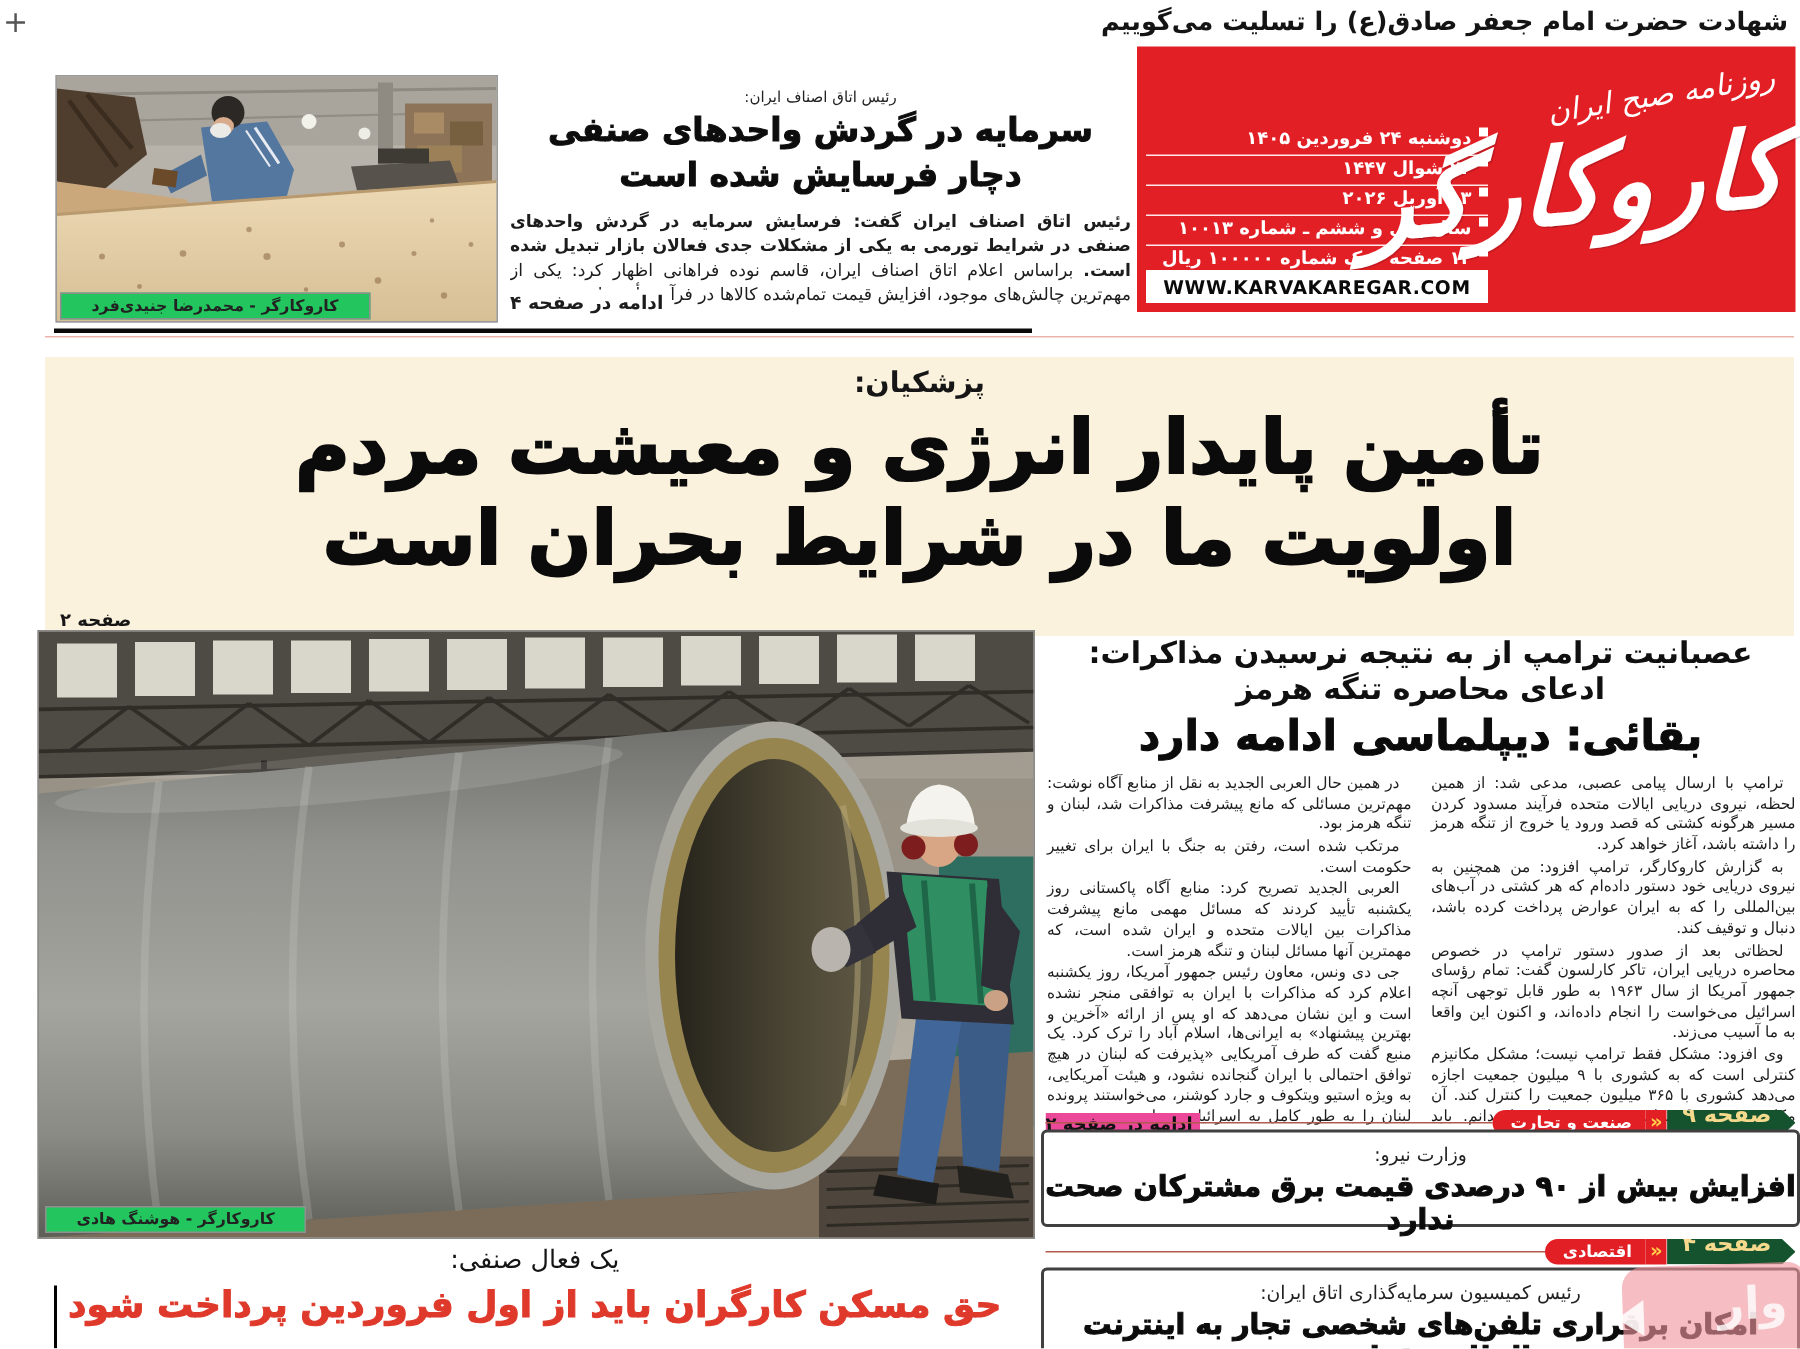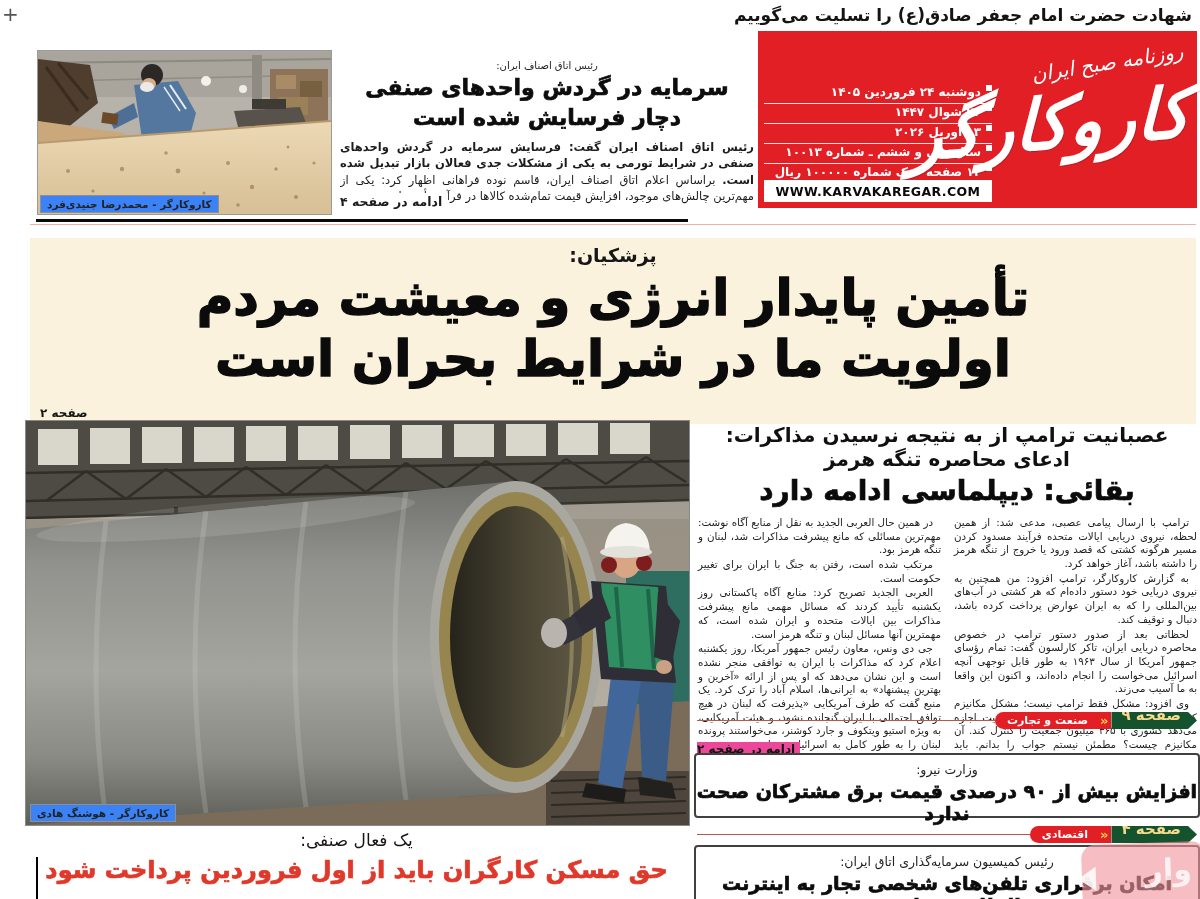--- a/index.html
+++ b/index.html
@@ -21,22 +21,22 @@
   .dates{top:53px;left:6px;width:228px;}
   .date-row{display:flex;align-items:flex-start;justify-content:flex-start;direction:rtl;
             border-bottom:1px solid rgba(255,255,255,0.9);padding:1px 0 2px;height:16px;}
   .date-row .sq{width:6px;height:6px;background:#fff;margin-left:5px;flex:0 0 auto;}
   .date-row .txt{color:#fff;font-size:12px;font-weight:bold;white-space:nowrap;}
   .site-box{left:6px;bottom:6px;width:228px;height:22px;background:#fff;color:#0a0a0a;
             font-size:12.5px;font-weight:bold;display:flex;align-items:center;justify-content:center;
             direction:ltr;letter-spacing:0.4px;}
   
   .photo1{top:50px;left:37px;width:293px;height:163px;border:1px solid #9a9a9a;background:#b7b3ab;}
-  .caption-box{background:#3b82f6;border:1px solid #8f8f8f;font-size:10.5px;font-weight:bold;
-               padding:2px 6px;white-space:nowrap;color:#222;}
+  .caption-box{background:#22c55e;border:1px solid #8f8f8f;font-size:10.5px;font-weight:bold;
+               padding:2px 20px;white-space:nowrap;color:#222;}
   .cap1{left:2px;bottom:1px;}
   
   .top-story{top:60px;left:340px;width:414px;}
   .top-story .kicker{text-align:center;font-size:10px;color:#222;}
   .top-story h2{margin:2px 0 0;text-align:center;font-size:22px;line-height:1.35;color:#0d0d0d;}
   .top-story .body{position:relative;margin-top:7px;font-size:11.5px;line-height:1.4;
                    text-align:justify;color:#1c1c1c;height:70px;overflow:hidden;}
   .top-story .cont{left:0;bottom:-1px;background:#fff;font-size:12.5px;font-weight:bold;padding-right:6px;}
   .rule-black{top:219px;left:36px;width:652px;height:3px;background:#0a0a0a;}
   .rule-red{top:224px;left:30px;width:1166px;height:1px;background:#eab4aa;}
@@ -65,21 +65,21 @@
   .badge-row{height:17px;display:flex;align-items:center;direction:ltr;}
   .badge-row .line{flex:1;height:1px;background:#b35a4e;}
   .badge{display:flex;align-items:stretch;height:17px;direction:ltr;}
   .badge .sec{background:#e31f26;color:#fff;font-size:11px;font-weight:bold;
               display:flex;align-items:center;padding:0 9px 0 12px;border-radius:9px 0 0 9px;white-space:nowrap;}
   .badge .chev{background:#e31f26;color:#ffd24a;font-size:13px;font-weight:bold;
                display:flex;align-items:center;padding:0 3px;}
   .badge .pg{background:#14532d;color:#f5d98c;font-size:15px;font-weight:bold;
              display:flex;align-items:center;padding:0 16px 12px 10px;white-space:nowrap;
              clip-path:polygon(0 0,calc(100% - 9px) 0,100% 50%,calc(100% - 9px) 100%,0 100%);}
-  .badge1{top:712px;left:697px;width:500px;}
+  .badge1{top:740px;left:697px;width:500px;}
   .badge2{top:826px;left:697px;width:500px;}
   .teaser-box{left:694px;width:502px;border:2px solid #404040;border-radius:4px;background:#fff;}
   .tbox1{top:753px;height:61px;}
   .tbox2{top:845px;height:70px;}
   .teaser-box .kicker{margin-top:7px;text-align:center;font-size:12.5px;color:#222;}
   .teaser-box h3{margin:3px 0 0;text-align:center;font-size:19px;color:#0c0c0c;}
   
   .watermark{top:843px;left:1082px;width:124px;height:72px;background:rgba(240,148,158,0.62);
              border-radius:14px;transform:rotate(-2deg);z-index:5;}
   .watermark .arrow{position:absolute;left:-4px;top:22px;width:0;height:0;

